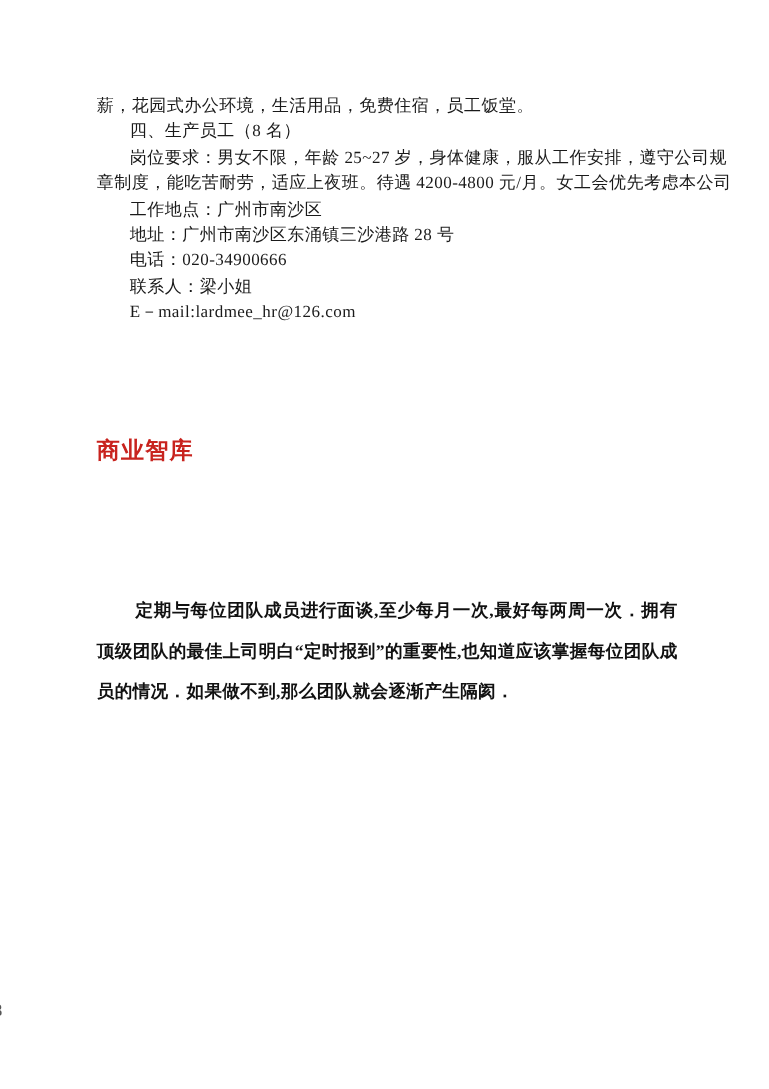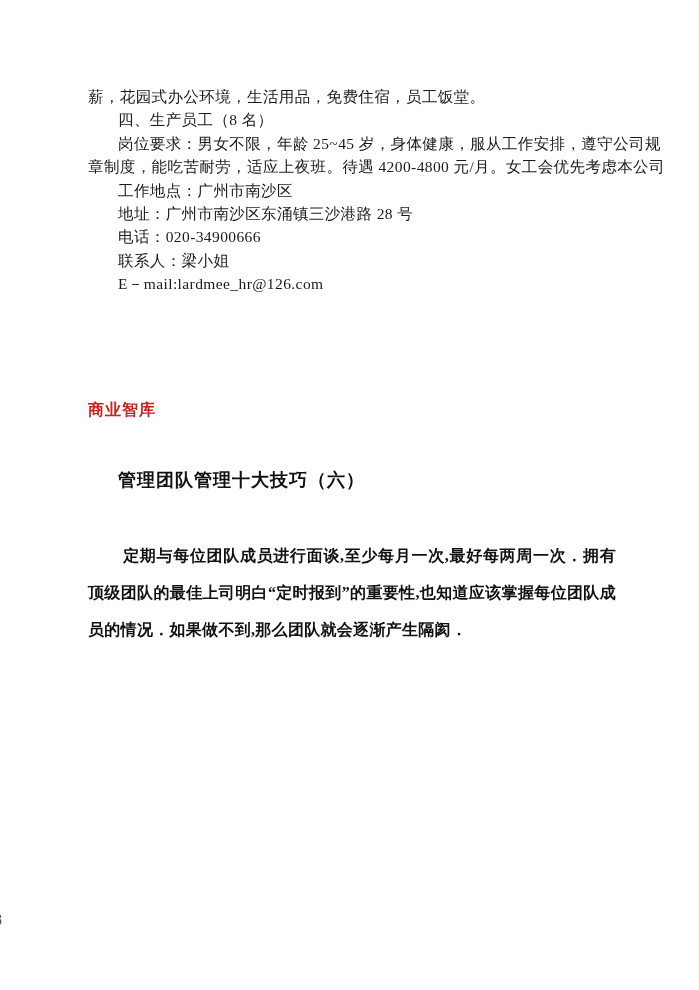--- a/index.html
+++ b/index.html
@@ -31,21 +31,21 @@
   }
   .recruitment .line.indent {
     padding-left: 30px;
   }
   
   .biz-title {
     position: absolute;
     left: 88px;
     top: 397px;
     font-family: "Liberation Sans", "DejaVu Sans", sans-serif;
-    font-size: 16px;
+    font-size: 21px;
     font-weight: bold;
     line-height: 26px;
     letter-spacing: 1px;
   }
   
   .article-title {
     position: absolute;
     left: 118px;
     top: 468px;
     font-size: 18px;
@@ -78,30 +78,29 @@
   }
 </style>
 </head>
 <body>
 
 <div class="page">
 
   <div class="recruitment">
     <div class="line">薪，花园式办公环境，生活用品，免费住宿，员工饭堂。</div>
     <div class="line indent">四、生产员工（8 名）</div>
-    <div class="line indent">岗位要求：男女不限，年龄 25~45 岁，身体健康，服从工作安排，遵守公司规</div>
+    <div class="line indent">岗位要求：男女不限，年龄 25~27 岁，身体健康，服从工作安排，遵守公司规</div>
     <div class="line">章制度，能吃苦耐劳，适应上夜班。待遇 4200-4800 元/月。女工会优先考虑本公司</div>
     <div class="line indent">工作地点：广州市南沙区</div>
     <div class="line indent">地址：广州市南沙区东涌镇三沙港路 28 号</div>
     <div class="line indent">电话：020-34900666</div>
     <div class="line indent">联系人：梁小姐</div>
     <div class="line indent">E－mail:lardmee_hr@126.com</div>
   </div>
 
   <div class="biz-title" id="biz-title" style="color: rgb(200, 35, 30);">商业智库</div>
 
-  <div class="article-title">管理团队管理十大技巧（六）</div>
 
   <div class="article-paragraph">定期与每位团队成员进行面谈,至少每月一次,最好每两周一次．拥有顶级团队的最佳上司明白“定时报到”的重要性,也知道应该掌握每位团队成员的情况．如果做不到,那么团队就会逐渐产生隔阂．</div>
 
   <div class="page-number">8</div>
 
 </div>
 
 </body></html>

